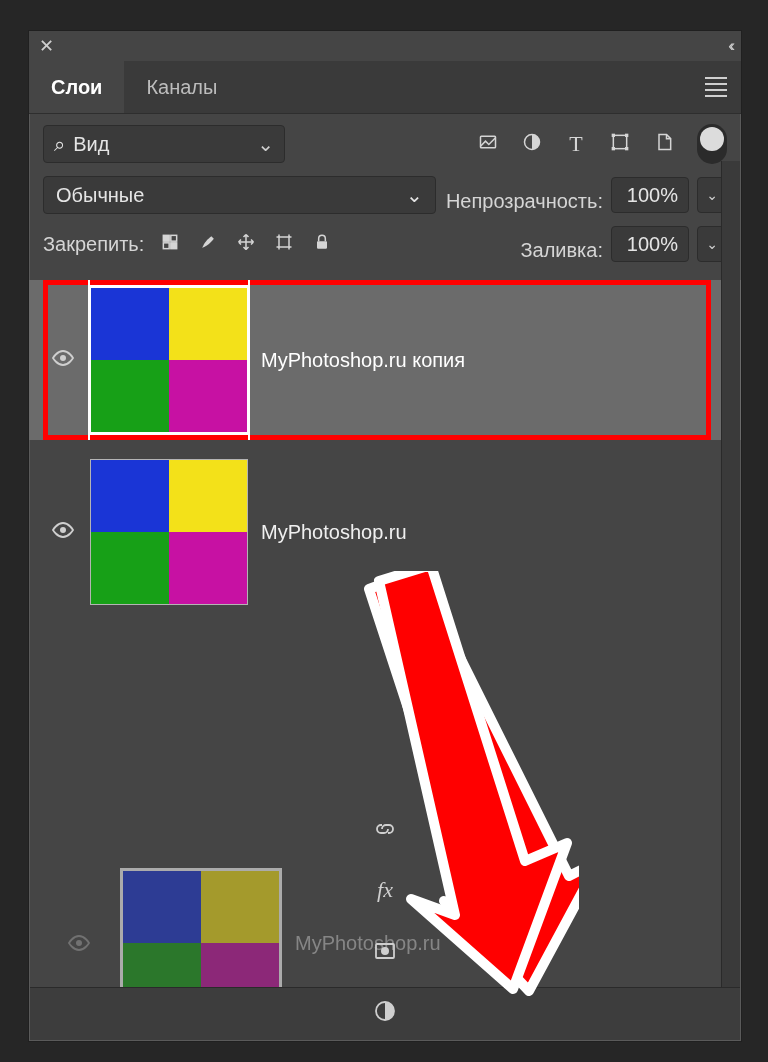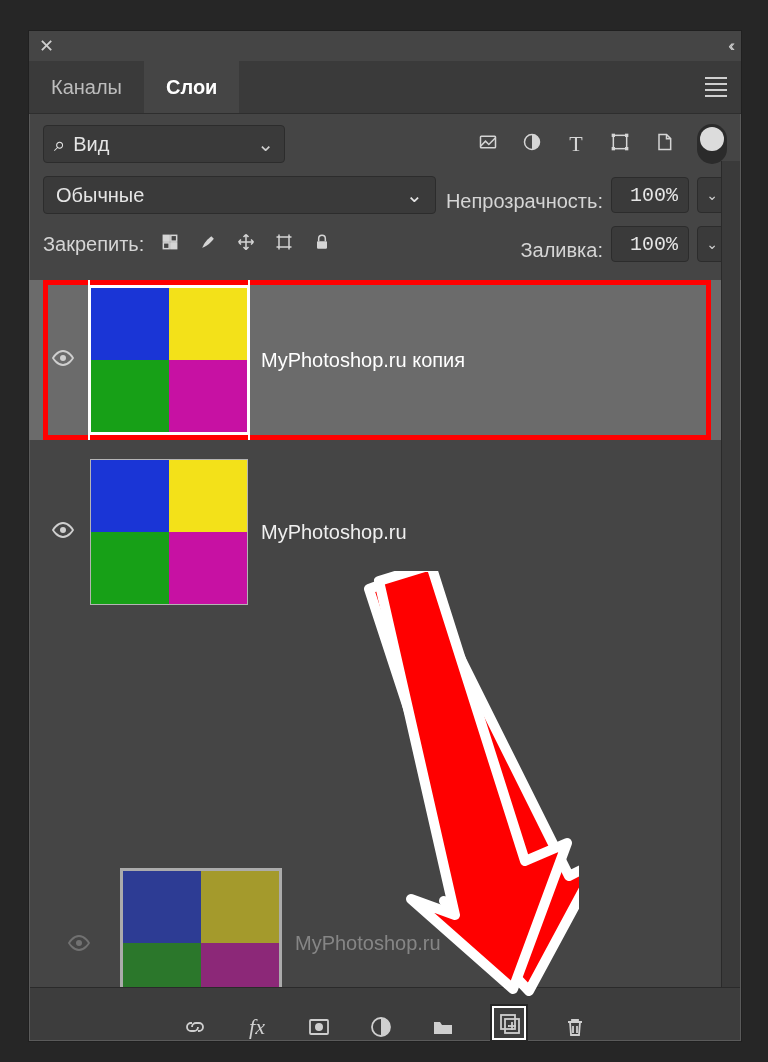--- a/index.html
+++ b/index.html
@@ -151,21 +151,20 @@
   .valbox {
     height: 34px;
     background: #3a3a3a;
     border: 1px solid #2c2c2c;
     border-radius: 4px;
     display: flex;
     align-items: center;
     padding: 0 10px;
     min-width: 56px;
     justify-content: flex-end;
-    font-family: Liberation Mono, monospace;
   }
   .chevbtn {
     width: 28px;
     height: 34px;
     background: #3a3a3a;
     border: 1px solid #2c2c2c;
     border-radius: 4px;
     display: flex;
     align-items: center;
     justify-content: center;
@@ -271,24 +270,25 @@
   
   .bottom-bar {
     position: absolute;
     left: 1px;
     right: 1px;
     bottom: 1px;
     height: 52px;
     background: #3d3d3d;
     border-top: 1px solid #2a2a2a;
     display: flex;
-    align-items: flex-end;
+    align-items: center;
     justify-content: center;
     gap: 36px;
     color: #cfcfcf;
+    flex-direction: column;
   }
   .bottom-bar .bi {
     width: 26px;
     height: 26px;
     display: flex;
     align-items: center;
     justify-content: center;
   }
   .bottom-bar .bi svg { width: 24px; height: 24px; stroke: #cfcfcf; fill: none; stroke-width: 1.8; }
   .bi.new-layer {
@@ -311,22 +311,22 @@
 <body>
 
 <div class="panel">
 
   <div class="top-strip">
     <span class="close-x">✕</span>
     <span class="collapse">‹‹</span>
   </div>
 
   <div class="tabs">
+    <div class="tab active">Слои</div>
     <div class="tab">Каналы</div>
-    <div class="tab active">Слои</div>
     <div class="menu-lines">
       <span></span>
         <span></span>
         <span></span>
         <span></span>
     </div>
   </div>
 
   <div class="row">
     <div class="search">

